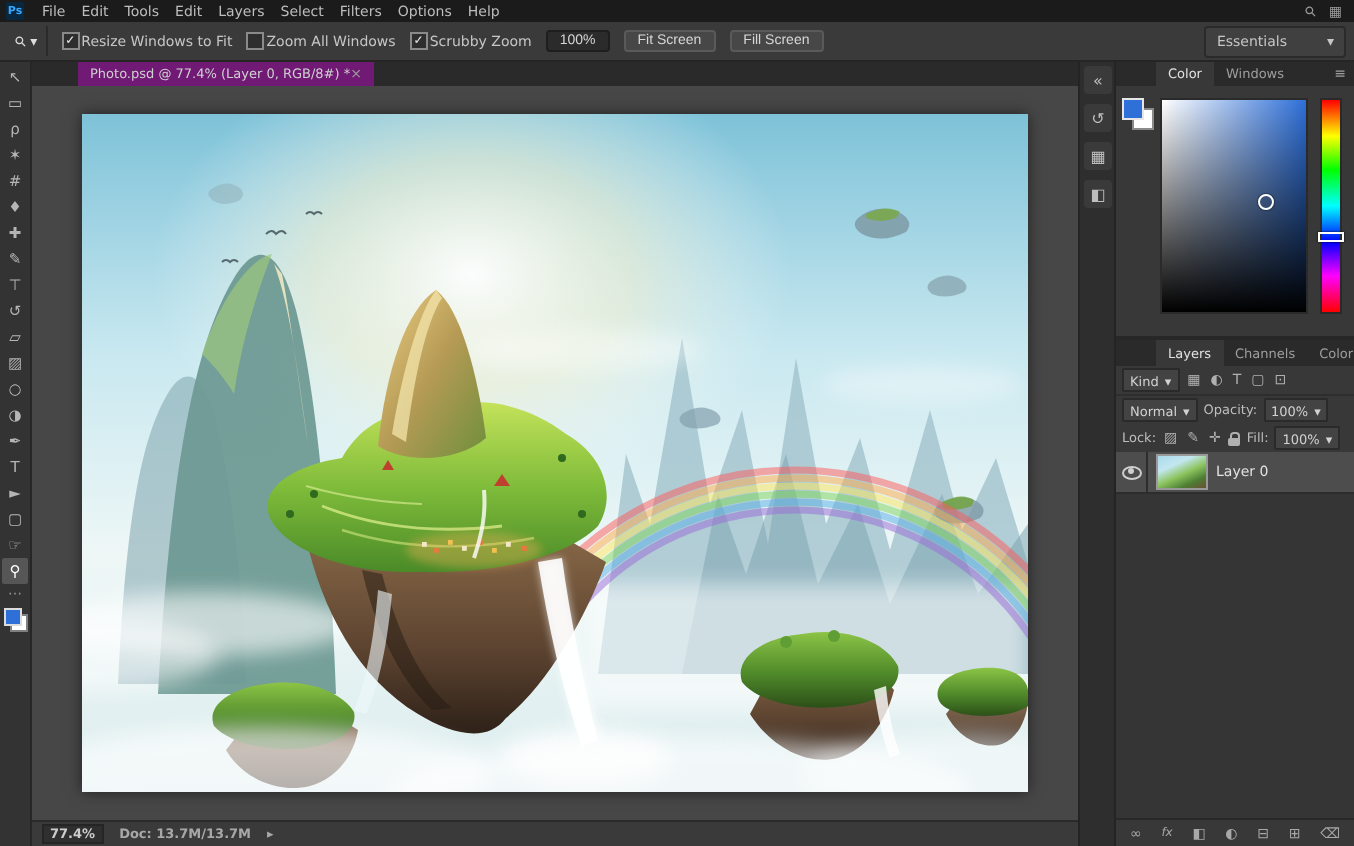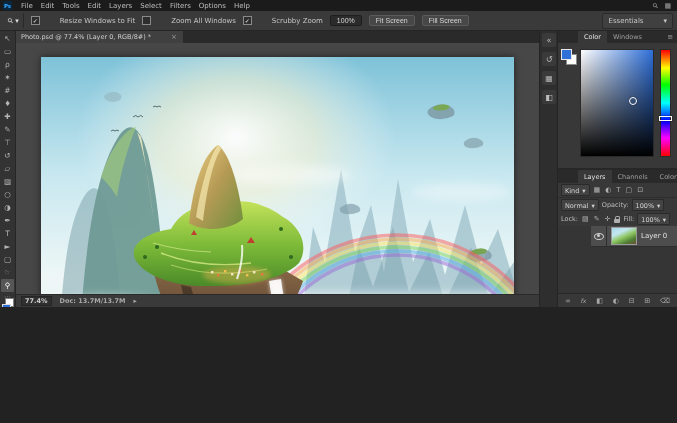--- a/index.html
+++ b/index.html
@@ -1,35 +1,35 @@
 <!DOCTYPE html>
 <html><head>
 <meta charset="utf-8">
 <style>
   html,body{margin:0;padding:0;background:#222;}
-  .app{position:relative;width:677px;height:307px;background:#323232;overflow:hidden;
+  .app{position:relative;width:677px;height:423px;background:#323232;overflow:hidden;
        font-family:"DejaVu Sans",sans-serif;color:#c8c8c8;-webkit-font-smoothing:antialiased;}
 
   
   .menubar{position:absolute;left:0;top:0;right:0;height:11px;background:#1b1b1b;
            display:flex;align-items:center;padding:0 3px;font-size:7px;color:#bdbdbd;z-index:10;}
   .ps-logo{width:9px;height:9px;background:#0a2740;color:#34a9ff;font-size:5.5px;font-weight:bold;
            display:flex;align-items:center;justify-content:center;border-radius:1px;margin-right:5px;}
   .menu-item{padding:0 4px;cursor:default;}
   .menubar .spacer{flex:1;}
   .mb-icon{padding:0 3px;font-size:7px;color:#9a9a9a;}
 
   
   .optionsbar{position:absolute;left:0;top:11px;right:0;height:19px;background:#3a3a3a;
               border-bottom:1px solid #252525;display:flex;align-items:center;
               font-size:7px;color:#c6c6c6;padding:0 4px;gap:7px;z-index:9;}
   .tool-chip{display:flex;align-items:center;gap:2px;padding:0 4px;height:15px;
              border-right:1px solid #2a2a2a;color:#ddd;}
   .rot45{display:inline-block;transform:rotate(-45deg);}
-  .cbgroup{display:flex;align-items:center;gap:20px;}
+  .cbgroup{display:flex;align-items:center;gap:1px;}
   .cbbox{width:7px;height:7px;border:1px solid #8a8a8a;background:#2e2e2e;color:#eee;
          font-size:6px;line-height:7px;display:inline-flex;align-items:center;justify-content:center;}
   .obtn{background:#474747;border:1px solid #5a5a5a;border-radius:2px;padding:1px 6px;
         font-size:7px;color:#d6d6d6;}
   .obtn.pressed{background:#2b2b2b;border-color:#1e1e1e;}
   .optionsbar .spacer{flex:1;}
   .workspace{display:flex;align-items:center;gap:20px;background:#404040;border:1px solid #2a2a2a;
              border-radius:2px;padding:1px 5px;height:12px;}
 
   
@@ -41,22 +41,22 @@
   .tool.selected{background:#565656;color:#fff;border-radius:1px;}
   .tb-more{font-size:7px;color:#9a9a9a;margin:1px 0;}
   .tb-swatches{position:relative;width:12px;height:12px;margin-top:2px;}
   .tb-swatches .bgc{position:absolute;right:0;bottom:0;width:7px;height:7px;background:#ffffff;border:1px solid #808080;}
   .tb-swatches .fgc{position:absolute;left:0;top:0;width:7px;height:7px;background:#2e6fd8;border:1px solid #dcdcdc;}
 
   
   .docarea{position:absolute;left:15px;top:30px;right:137px;bottom:0;background:#474747;}
   .tabbar{position:absolute;left:0;top:0;right:0;height:13px;background:#2a2a2a;
           border-bottom:1px solid #232323;display:flex;}
-  .doc-tab{background:#404040;color:#cfcfcf;font-size:6.5px;padding:0 6px;display:flex;
-           align-items:center;gap:20px;}
+  .doc-tab{background:#701a75;color:#cfcfcf;font-size:6.5px;padding:0 6px;display:flex;
+           align-items:center;gap:0;margin-left:24px;}
   .doc-tab .close{color:#9a9a9a;font-size:7px;}
   .pasteboard{position:absolute;left:0;top:13px;right:0;bottom:12px;background:#474747;overflow:hidden;}
   .canvas-image{position:absolute;left:26px;top:14px;width:473px;height:339px;
                 box-shadow:0 0 7px rgba(0,0,0,.55);background:#9fcbdc;}
   .canvas-image svg{display:block;width:100%;height:100%;}
   .statusbar{position:absolute;left:0;right:0;bottom:0;height:12px;background:#3a3a3a;
              border-top:1px solid #2a2a2a;display:flex;align-items:center;gap:8px;
              font-size:6.5px;color:#a8a8a8;padding:0 6px;font-weight:bold;}
   .zoomfield{background:#2f2f2f;border:1px solid #252525;padding:0 3px;color:#cccccc;}
 
@@ -94,21 +94,21 @@
   .layers-panel{flex:1;display:flex;flex-direction:column;min-height:0;}
   .lrow{display:flex;align-items:center;gap:3px;padding:0 3px;font-size:6.5px;color:#bdbdbd;height:14px;}
   .lrow.filter{border-bottom:1px solid #2e2e2e;}
   .dd{display:flex;align-items:flex-end;gap:3px;background:#434343;border:1px solid #2a2a2a;
       border-radius:1px;padding:0 3px;height:10px;color:#d2d2d2;}
   .licon{font-size:7px;color:#b0b0b0;padding:0 1px;}
   .lockicon{width:6px;height:4px;background:#b0b0b0;border-radius:1px;position:relative;margin-top:3px;}
   .lockicon::before{content:"";position:absolute;left:1px;top:-3px;width:3px;height:3px;
                     border:1px solid #b0b0b0;border-bottom:none;border-radius:2px 2px 0 0;}
   .layer-list{flex:1;background:#353535;min-height:0;}
-  .layer-row{height:20px;display:flex;align-items:center;background:#4d4d4d;border-bottom:1px solid #2d2d2d;margin-left:33px;}
+  .layer-row{height:20px;display:flex;align-items:center;background:#4d4d4d;border-bottom:1px solid #2d2d2d;}
   .eye-box{width:15px;height:100%;border-right:1px solid #2d2d2d;display:flex;align-items:center;justify-content:center;}
   .eye{width:8px;height:5px;border:1px solid #cfcfcf;border-radius:50%;position:relative;}
   .eye::after{content:"";position:absolute;left:2px;top:0.5px;width:3px;height:3px;border-radius:50%;background:#cfcfcf;}
   .layer-thumb{width:24px;height:16px;margin:0 4px;border:1px solid #9a9a9a;
                background:linear-gradient(155deg,#a9d9ea 0%,#c3e7f0 30%,#8cc45e 55%,#4e7e33 78%,#6b4f35 100%);}
   .layer-name{font-size:7px;color:#e2e2e2;}
   .panel-footer{height:13px;border-top:1px solid #282828;display:flex;align-items:center;
                 justify-content:space-between;padding:0 7px;color:#a8a8a8;font-size:7px;background:#383838;}
   .pf-icon{font-size:7px;}
   .pf-fx{font-size:6px;font-style:italic;}

